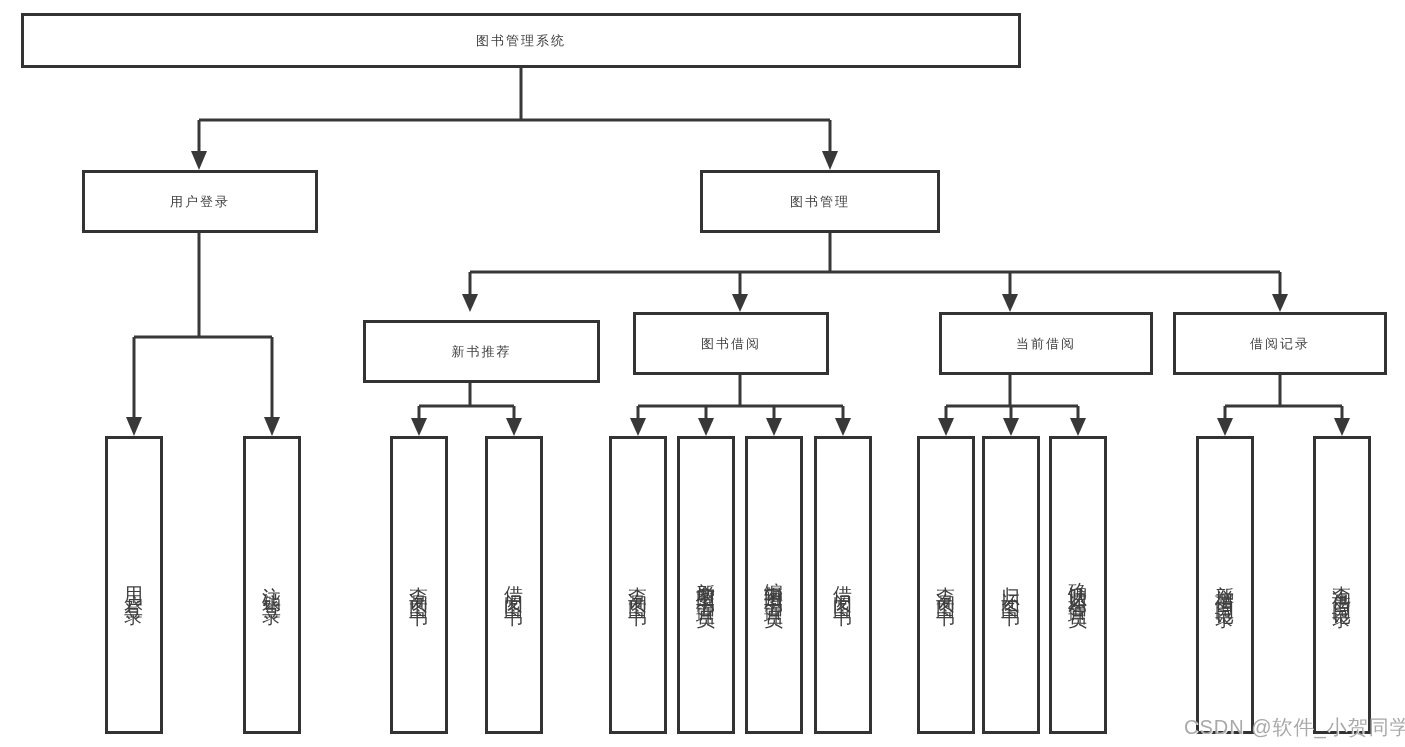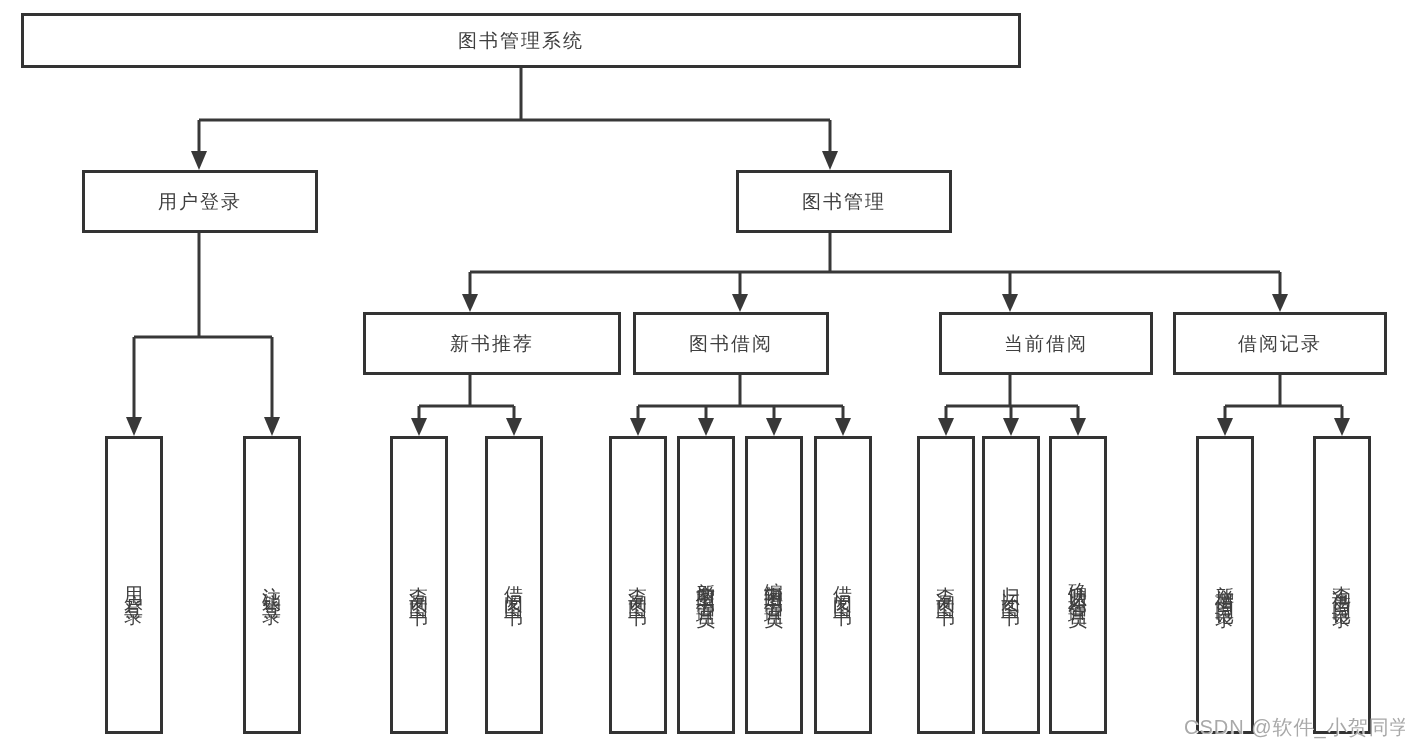--- a/index.html
+++ b/index.html
@@ -21,21 +21,21 @@
     box-sizing: border-box;
     border: 3px solid #333333;
     background: #ffffff;
     color: #3f3f3f;
     display: flex;
     align-items: center;
     justify-content: center;
     text-align: center;
   }
   .hbox {
-    font-size: 19px;
+    font-size: 13px;
     letter-spacing: 2px;
     white-space: nowrap;
   }
   .vbox {
     writing-mode: vertical-rl;
     text-orientation: mixed;
     font-size: 19px;
     letter-spacing: 7px;
     line-height: 1;
   }
@@ -123,23 +123,23 @@
       <path class="stem" d="M1225,406 V420"></path>
       <polygon class="head" points="1217,418 1233,418 1225,436"></polygon>
       <path class="stem" d="M1342,406 V420"></path>
       <polygon class="head" points="1334,418 1350,418 1342,436"></polygon>
     </g>
   </svg>
 
   <div class="node hbox" style="left:21px; top:13px; width:1000px; height:55px;">图书管理系统</div>
 
   <div class="node hbox" style="left:82px; top:170px; width:236px; height:63px;">用户登录</div>
-  <div class="node hbox" style="left:736px; top:170px; width:216px; height:63px;">图书管理</div>
+  <div class="node hbox" style="left:700px; top:170px; width:240px; height:63px;">图书管理</div>
 
-  <div class="node hbox" style="left:363px; top:312px; width:258px; height:63px;">新书推荐</div>
+  <div class="node hbox" style="left:363px; top:320px; width:237px; height:63px;">新书推荐</div>
   <div class="node hbox" style="left:633px; top:312px; width:196px; height:63px;">图书借阅</div>
   <div class="node hbox" style="left:903px; top:312px; width:214px; height:63px;margin-left:36px;">当前借阅</div>
   <div class="node hbox" style="left:1173px; top:312px; width:214px; height:63px;">借阅记录</div>
 
   <div class="node vbox" style="left:105px; top:436px; width:58px; height:298px;">用户登录</div>
   <div class="node vbox" style="left:243px; top:436px; width:58px; height:298px;">注销登录</div>
 
   <div class="node vbox" style="left:390px; top:436px; width:58px; height:298px;">查询图书</div>
   <div class="node vbox" style="left:485px; top:436px; width:58px; height:298px;">借阅图书</div>
 

